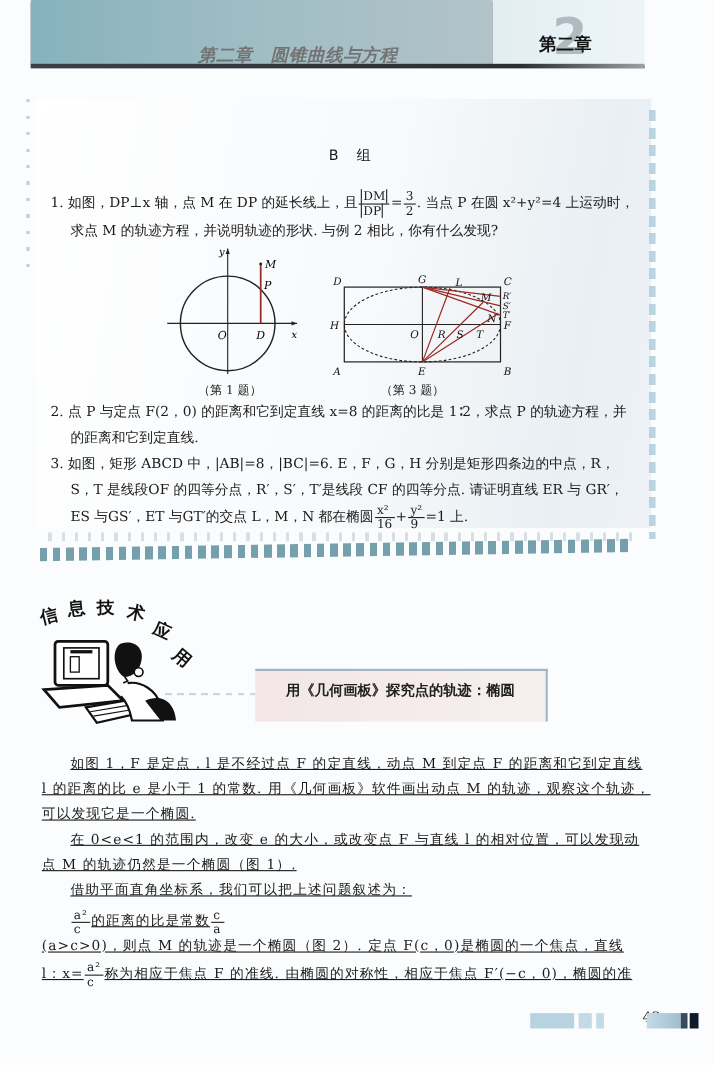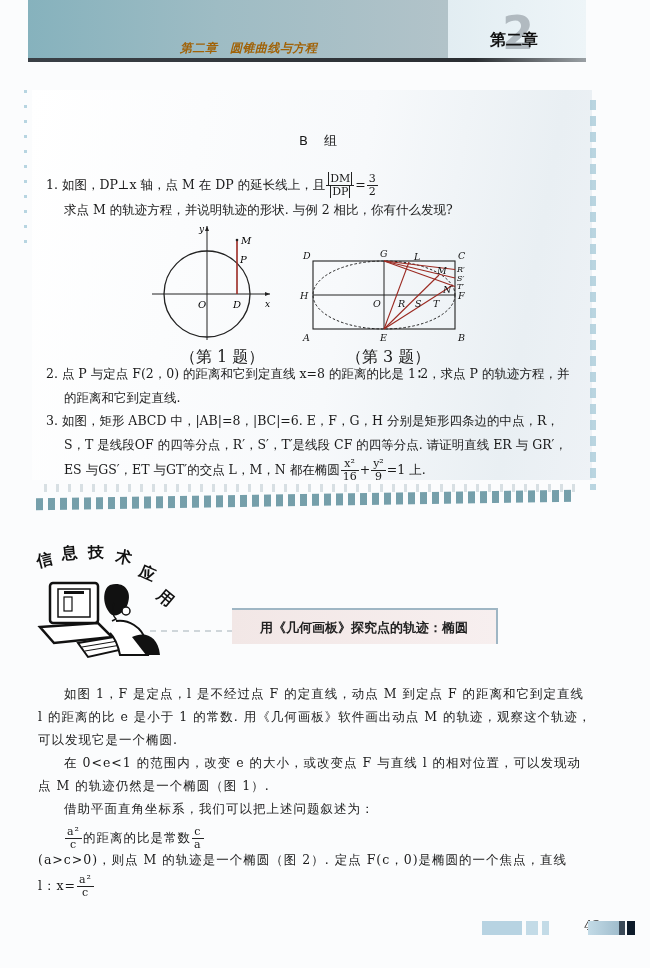--- a/index.html
+++ b/index.html
@@ -16,21 +16,21 @@
     position: absolute; left: 448px; top: 0; width: 138px; height: 60px;
     background: linear-gradient(90deg, #e2edf2, #eef5f8);
     box-shadow: 0 2px 0 #2b2f33;
   }
   .header-underline {
     position: absolute; left: 28px; top: 58px; width: 558px; height: 4px;
     background: linear-gradient(90deg, #3a4046, #2a2e32 80%, #9aa0a4);
   }
   .header-title {
     position: absolute; left: 180px; top: 40px; font-family: "DejaVu Sans", sans-serif;
-    font-size: 12px; font-style: italic; font-weight: bold; color: #a16207; letter-spacing: 0.5px;
+    font-size: 16px; font-style: italic; font-weight: bold; color: #737373; letter-spacing: 0.5px;
   }
   .header-big-num {
     position: absolute; left: 502px; top: 6px; font-family: "DejaVu Sans", sans-serif;
     font-size: 46px; font-weight: bold; color: #9aa3aa; opacity: 0.7;
   }
   .header-chapter-label {
     position: absolute; left: 490px; top: 30px; font-family: "DejaVu Sans", sans-serif;
     font-size: 16px; font-weight: bold; color: #111;
   }
 
@@ -46,55 +46,55 @@
   }
   .exercise-box-left-edge {
     position: absolute; left: 24px; top: 90px; width: 3px; height: 160px;
     background: repeating-linear-gradient(180deg, #b7d5e1 0 3px, transparent 3px 15px);
   }
   .section-heading {
     position: absolute; left: 0; width: 642px; top: 132px; text-align: center;
     font-family: "DejaVu Sans", sans-serif; font-size: 13px; letter-spacing: 6px;
   }
   .p { position: absolute; font-size: 12.5px; line-height: 1.2; white-space: nowrap; }
-  .frac { display: inline-block; vertical-align: middle; text-align: center; font-size: 11px; line-height: 1.05; margin: 0 1px; }
+  .frac { display: inline-block; vertical-align: middle; font-size: 11px; line-height: 1.05; margin: 0 1px; }
   .frac .num { display: block; border-bottom: 1px solid #222; padding: 0 2px; }
   .frac .den { display: block; padding: 0 2px; }
   .abs { border-left: 1px solid #222; border-right: 1px solid #222; padding: 0 1px; }
 
   .fig { position: absolute; }
-  .caption { position: absolute; font-size: 16px; font-family: "DejaVu Serif", serif; }
+  .caption { position: absolute; font-size: 11px; font-family: "DejaVu Serif", serif; }
 
   
   .ruler-top {
     position: absolute; left: 36px; top: 484px; width: 540px; height: 8px;
     background: repeating-linear-gradient(90deg, transparent 0 8px, #c8d3d8 8px 11px, transparent 11px 12px);
     opacity: 0.7;
   }
   .ruler-bottom {
     position: absolute; left: 36px; top: 494px; width: 540px; height: 12px;
     background: repeating-linear-gradient(90deg, #5e8f9c 0 7px, transparent 7px 12px);
     transform: skewY(-0.9deg); opacity: 0.85;
   }
 
   
   .it-logo { position: absolute; left: 20px; top: 545px; width: 170px; height: 120px; }
   .it-title-box {
-    position: absolute; left: 232px; top: 608px; width: 266px; height: 36px;
+    position: absolute; left: 232px; top: 608px; width: 266px; height: 48px;
     background: linear-gradient(90deg, #f2e7e6, #f7efef);
     border-top: 2px solid #9fb6c4; border-right: 2px solid #9fb6c4;
   }
   .it-title {
     position: absolute; left: 0; top: 9px; width: 100%; text-align: center;
     font-family: "DejaVu Sans", sans-serif; font-size: 13px; font-weight: bold; color: #222;
   }
   .it-dashes { position: absolute; left: 150px; top: 630px; width: 82px; height: 2px;
     background: repeating-linear-gradient(90deg, #cfd6da 0 6px, transparent 6px 11px); }
 
-  .body-text { font-size: 12.5px; letter-spacing: 1px; }
+  .body-text { font-size: 12.5px; letter-spacing: 1px; text-decoration: underline; }
 
   
   .footer-block { position: absolute; top: 921px; height: 14px; }
   .page-num { position: absolute; left: 584px; top: 918px; font-size: 13px; color: #333; }
 </style>
 </head>
 <body>
 
 <div class="header-band"></div>
 <div class="header-chapter-box"></div>
@@ -103,21 +103,21 @@
 <div class="header-big-num">2</div>
 <div class="header-chapter-label">第二章</div>
 
 <div class="exercise-box"></div>
 <div class="exercise-box-left-edge"></div>
 <div class="exercise-box-right-edge"></div>
 
 <div class="section-heading">B 组</div>
 
 <div class="p" style="left:46px; top:173px;">
-  <span>1. 如图，</span><span>DP⊥x 轴，点 M 在 DP 的延长线上，且</span><span class="frac"><span class="num"><span class="abs">DM</span></span><span class="den"><span class="abs">DP</span></span></span><span>=</span><span class="frac"><span class="num">3</span><span class="den">2</span></span>
+  <span>1. 如图，</span><span>DP⊥x 轴，点 M 在 DP 的延长线上，且</span><span class="frac"><span class="num"><span class="abs">DM</span></span><span class="den"><span class="abs">DP</span></span></span><span>=</span><span class="frac"><span class="num">3</span><span class="den">2</span></span><span>. 当点 P 在圆 x²+y²=4 上运动时，</span>
 </div>
 <div class="p" style="left:64px; top:202px;text-align:center;">求点 M 的轨迹方程，并说明轨迹的形状. 与例 2 相比，你有什么发现?</div>
 
 <svg class="fig" style="left:140px; top:218px;" width="140" height="130" viewBox="0 0 140 130">
   <line x1="12" y1="76" x2="130" y2="76" stroke="#222" stroke-width="1"></line>
   <polygon points="130,76 125,74 125,78" fill="#222"></polygon>
   <line x1="67" y1="122" x2="67" y2="8" stroke="#222" stroke-width="1"></line>
   <polygon points="67,8 65,13 69,13" fill="#222"></polygon>
   <circle cx="67" cy="76" r="43" fill="none" stroke="#222" stroke-width="1.3"></circle>
   <line x1="97" y1="76" x2="97" y2="22" stroke="#9b2a22" stroke-width="1.6"></line>
@@ -217,21 +217,21 @@
 <div class="p body-text" style="left:38px; top:732px;">可以发现它是一个椭圆.</div>
 <div class="p body-text" style="left:64px; top:755px;">在 0&lt;e&lt;1 的范围内，改变 e 的大小，或改变点 F 与直线 l 的相对位置，可以发现动</div>
 <div class="p body-text" style="left:38px; top:778px;">点 M 的轨迹仍然是一个椭圆（图 1）.</div>
 <div class="p body-text" style="left:64px; top:801px;">借助平面直角坐标系，我们可以把上述问题叙述为：</div>
 
 <div class="p body-text" style="left:64px; top:826px;">
   <span class="frac"><span class="num">a²</span><span class="den">c</span></span><span>的距离的比是常数</span><span class="frac"><span class="num">c</span><span class="den">a</span></span>
 </div>
 <div class="p body-text" style="left:38px; top:852px;">(a&gt;c&gt;0)，则点 M 的轨迹是一个椭圆（图 2）. 定点 F(c，0)是椭圆的一个焦点，直线</div>
 <div class="p body-text" style="left:38px; top:874px;">
-  <span>l：x=</span><span class="frac"><span class="num">a²</span><span class="den">c</span></span>
+  <span>l：x=</span><span class="frac"><span class="num">a²</span><span class="den">c</span></span><span>称为相应于焦点 F 的准线. 由椭圆的对称性，相应于焦点 F′(−c，0)，椭圆的准</span>
 </div>
 
 <div class="footer-block" style="left:482px; width:40px; background:#b7d3e2;"></div>
 <div class="footer-block" style="left:526px; width:12px; background:#c3dbe7;"></div>
 <div class="footer-block" style="left:542px; width:7px; background:#c3dbe7;"></div>
 <div class="page-num">43</div>
 <div class="footer-block" style="left:588px; width:32px; background:linear-gradient(90deg,#c3dbe7,#9fbccc);"></div>
 <div class="footer-block" style="left:619px; width:6px; background:#3b4a58;"></div>
 <div class="footer-block" style="left:627px; width:8px; background:#0d1b2a;"></div>
 

